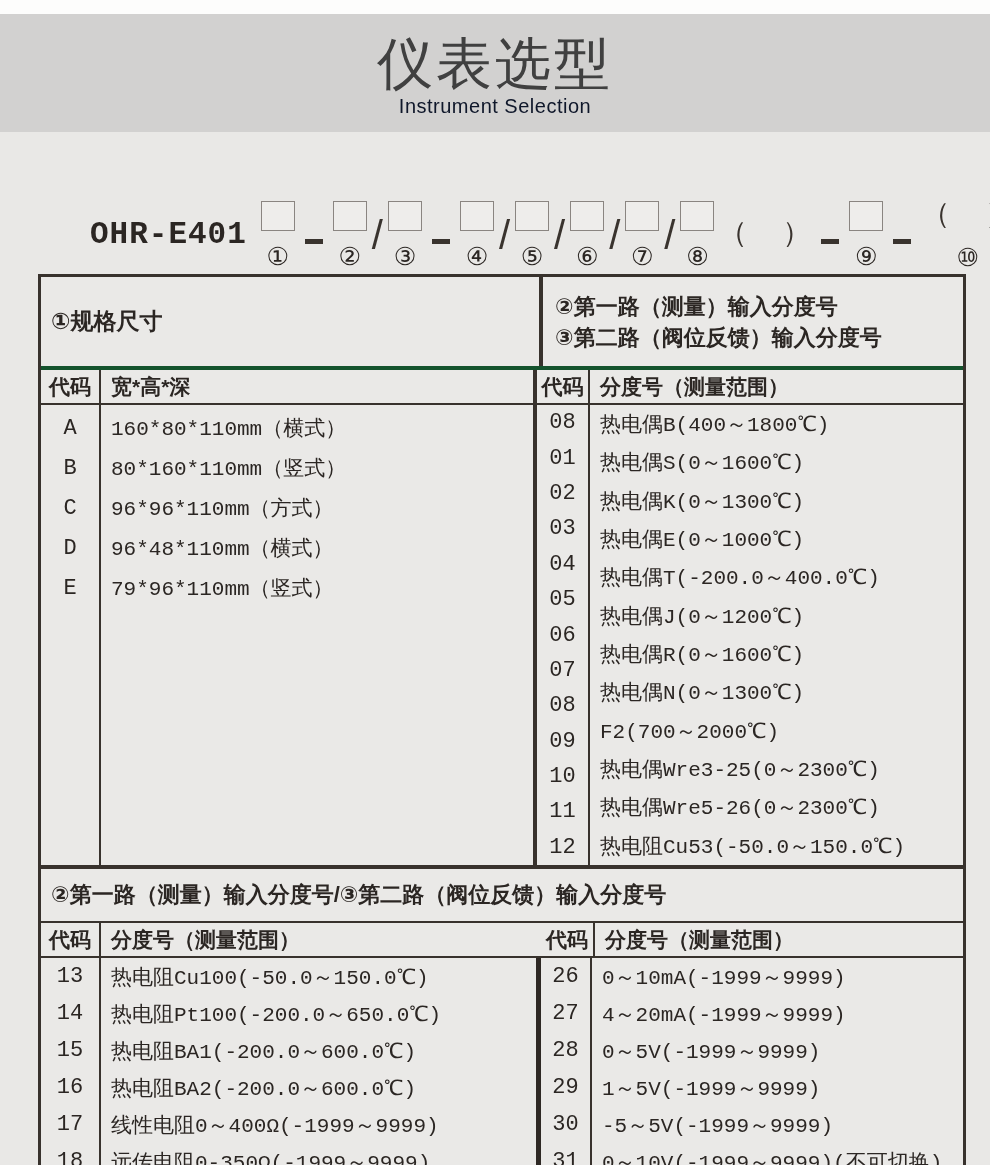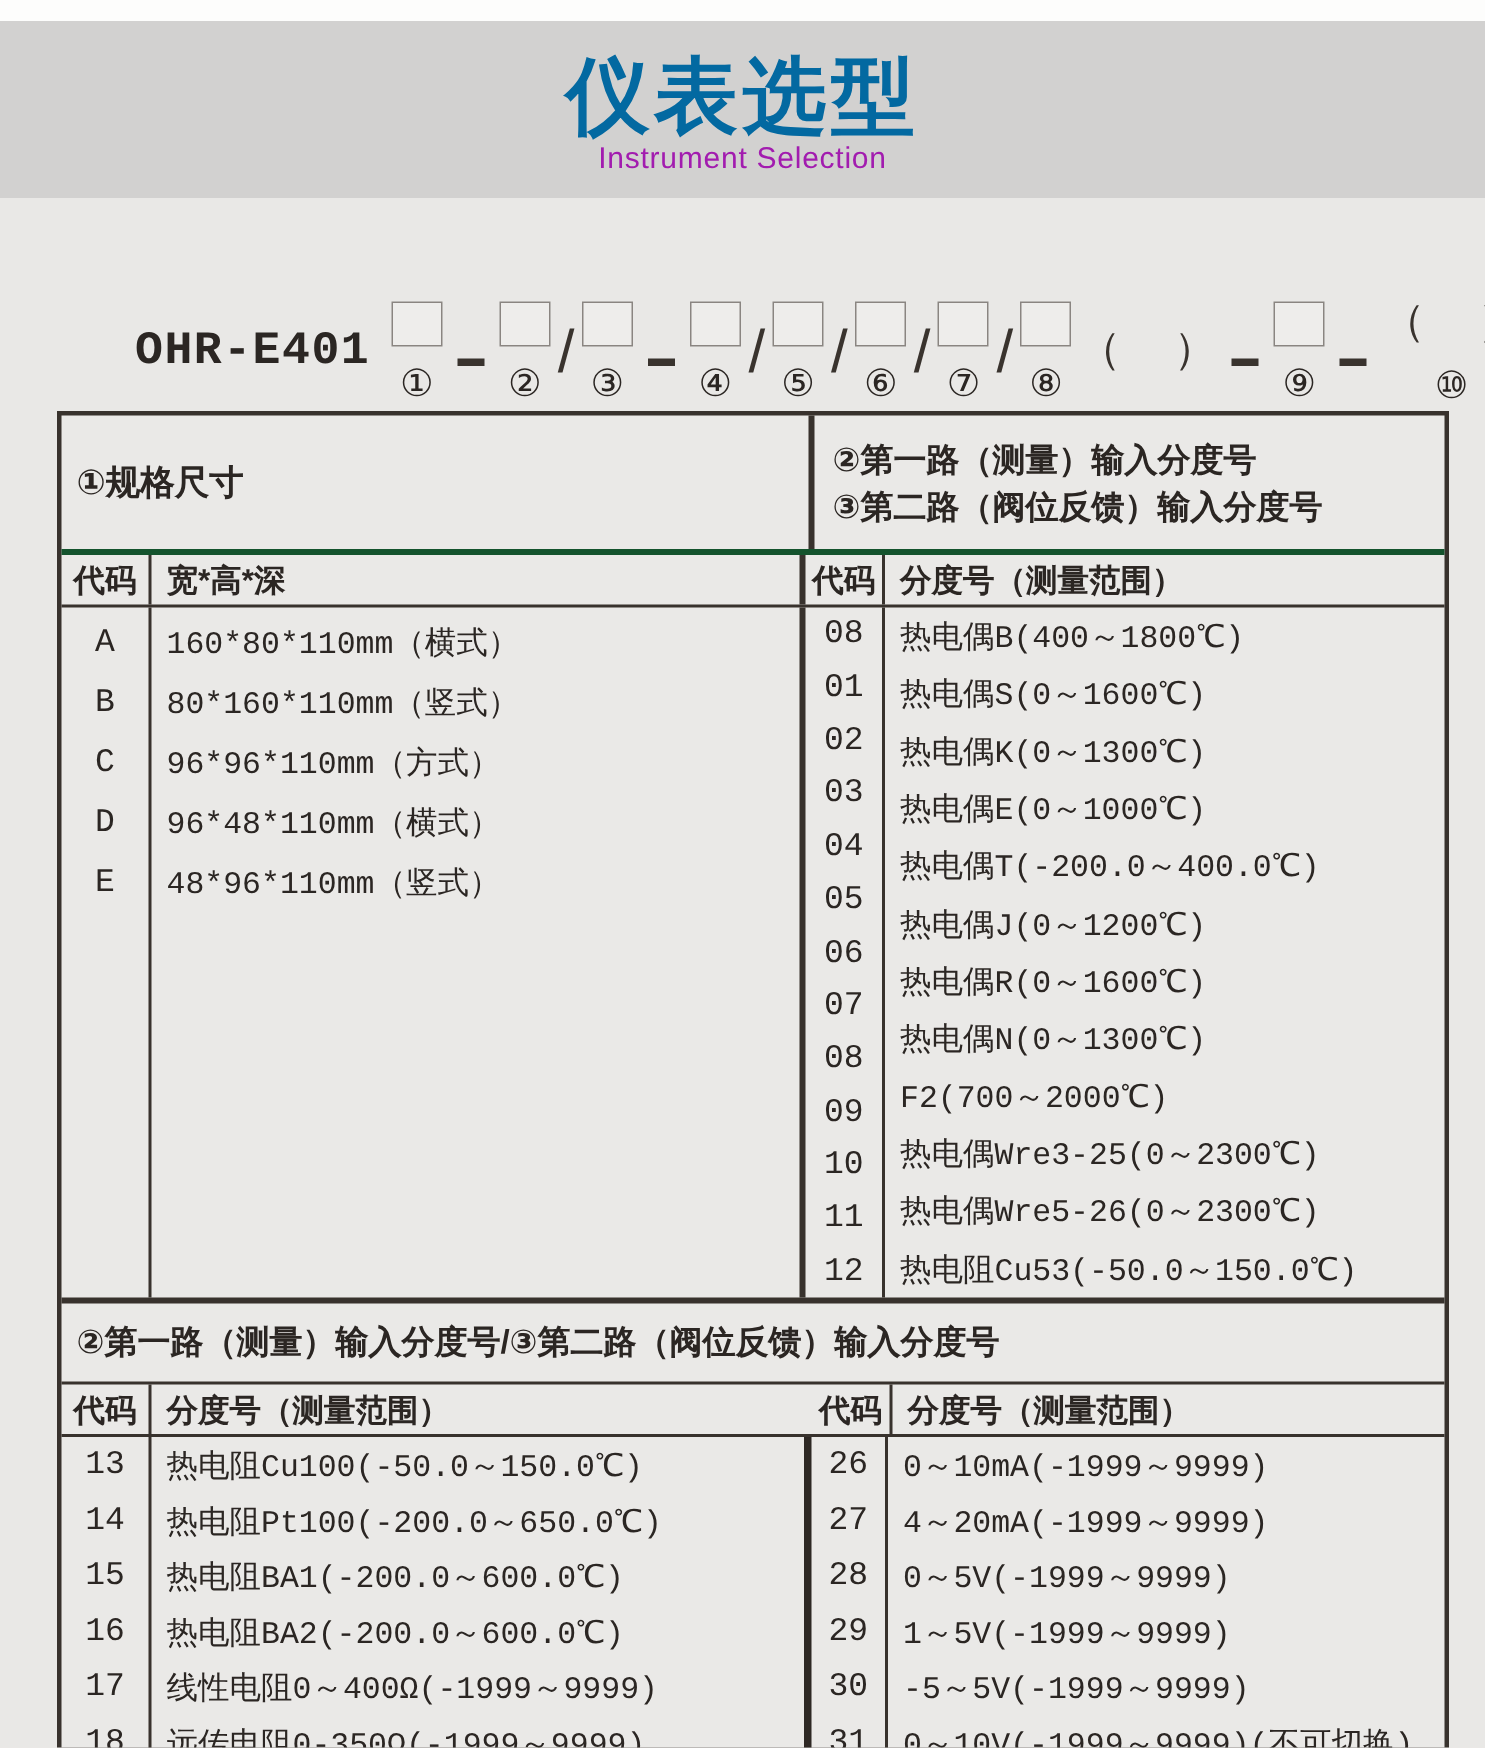--- a/index.html
+++ b/index.html
@@ -4,22 +4,22 @@
 <style>
   html,body{margin:0;padding:0;}
   body{
     width:990px;height:1165px;overflow:hidden;position:relative;
     background:#e9e8e6;color:#2b2623;
     font-family:"Liberation Sans","DejaVu Sans",sans-serif;
   }
   
   .top-strip{height:14px;background:#fdfdfc;}
   .band{height:118px;background:#d2d1d0;display:flex;flex-direction:column;align-items:center;justify-content:center;}
-  .band-title{font-size:56px;font-weight:700;color:#0369a1;line-height:1;letter-spacing:3px;margin-top:8px;}
-  .band-sub{font-size:20px;color:#a21caf;margin-top:3px;letter-spacing:0.5px;}
+  .band-title{font-size:56px;font-weight:400;color:#404040;line-height:1;letter-spacing:3px;margin-top:8px;}
+  .band-sub{font-size:20px;color:#0f172a;margin-top:3px;letter-spacing:0.5px;}
 
   
   .code-section{position:absolute;top:200px;left:50px;display:flex;align-items:center;margin-left:40px;}
   .code-prefix{
     font-family:"Liberation Mono","DejaVu Sans Mono",monospace;
     font-weight:bold;font-size:31px;line-height:32px;letter-spacing:1px;margin-right:12px;white-space:pre;
   }
   .code-unit{display:flex;flex-direction:column;align-items:center;}
   .code-box{width:34px;height:30px;border:1.5px solid #8a8581;background:#eeedeb;box-sizing:border-box;margin:0 2px;}
   .code-dash{width:18px;height:5px;background:#39332e;margin:13px 8px 0 8px;}
@@ -184,21 +184,21 @@
         <div class="cell num">B</div>
         <div class="cell num">C</div>
         <div class="cell num">D</div>
         <div class="cell num">E</div>
       </div>
     <div class="col ul-values" id="ul-values">
         <div class="cell txt">160*80*110mm（横式）</div>
         <div class="cell txt">80*160*110mm（竖式）</div>
         <div class="cell txt">96*96*110mm（方式）</div>
         <div class="cell txt">96*48*110mm（横式）</div>
-        <div class="cell txt">48*96*110mm（竖式）</div>
+        <div class="cell txt">79*96*110mm（竖式）</div>
       </div>
     <div class="col ur-codes" id="ur-codes">
         <div class="cell num">08</div>
         <div class="cell num">01</div>
         <div class="cell num">02</div>
         <div class="cell num">03</div>
         <div class="cell num">04</div>
         <div class="cell num">05</div>
         <div class="cell num">06</div>
         <div class="cell num">07</div>

